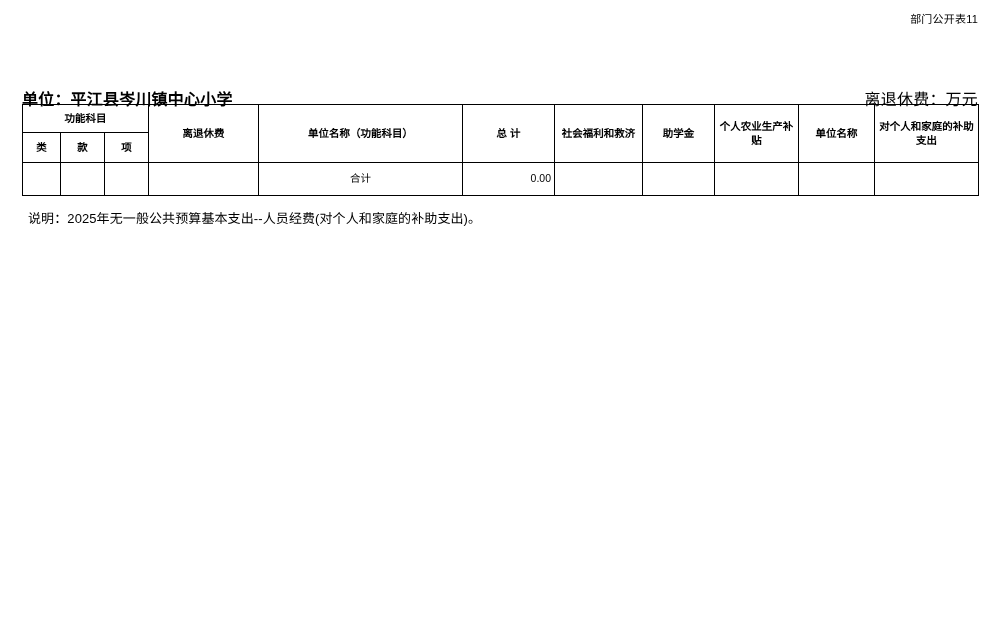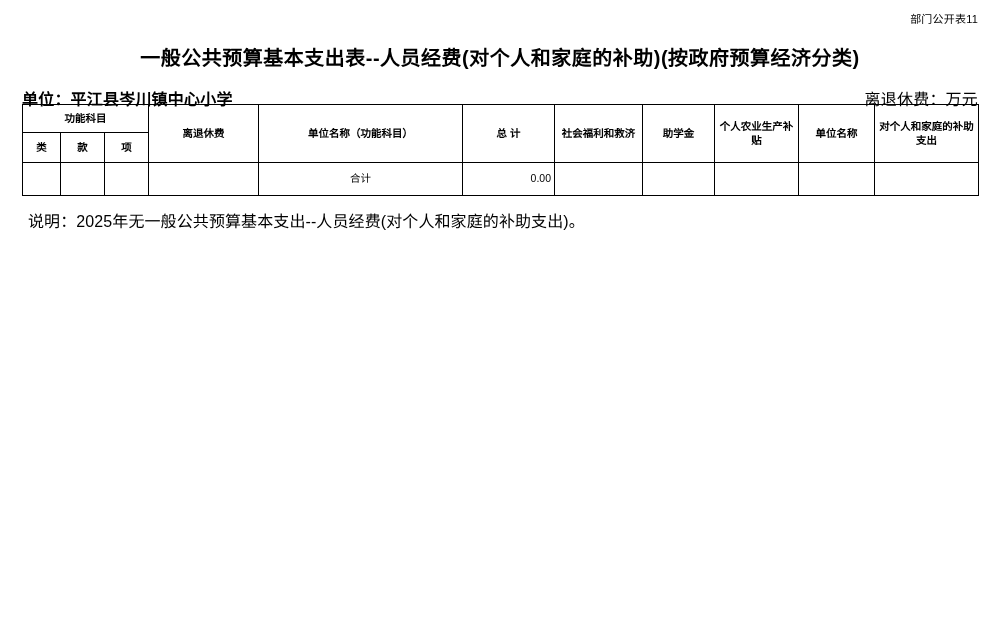--- a/index.html
+++ b/index.html
@@ -100,34 +100,33 @@
     text-align: right;
     padding-right: 6px;
   }
   td.cell-blank {
     text-align: center;
   }
   .note {
     position: absolute;
     top: 208px;
     left: 28px;
-    font-size: 16px;
+    font-size: 13px;
     font-family: "Liberation Sans", "DejaVu Sans", sans-serif;
     letter-spacing: 0.1px;
     white-space: nowrap;
   }
 </style>
 </head>
 <body>
 
 <div class="page">
 
   <div class="doc-code">部门公开表11</div>
 
-  <div class="doc-title">一般公共预算基本支出表--人员经费(对个人和家庭的补助)(按政府预算经济分类)</div>
 
   <div class="meta-row">
     <div class="meta-left">单位：平江县岑川镇中心小学</div>
     <div class="meta-right">离退休费：万元</div>
   </div>
 
   <table class="budget">
     <colgroup>
       <col style="width:38px">
       <col style="width:44px">

